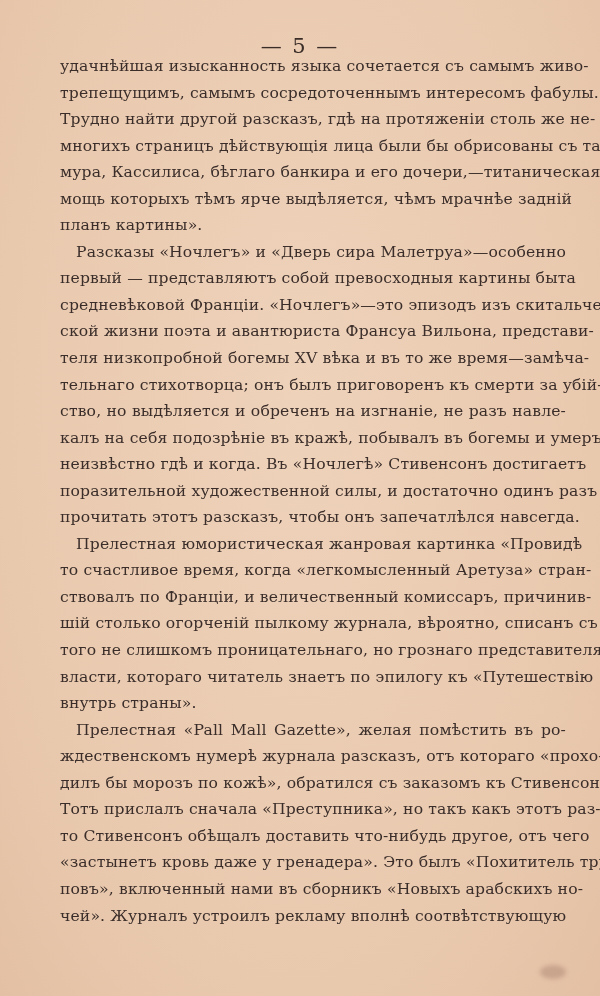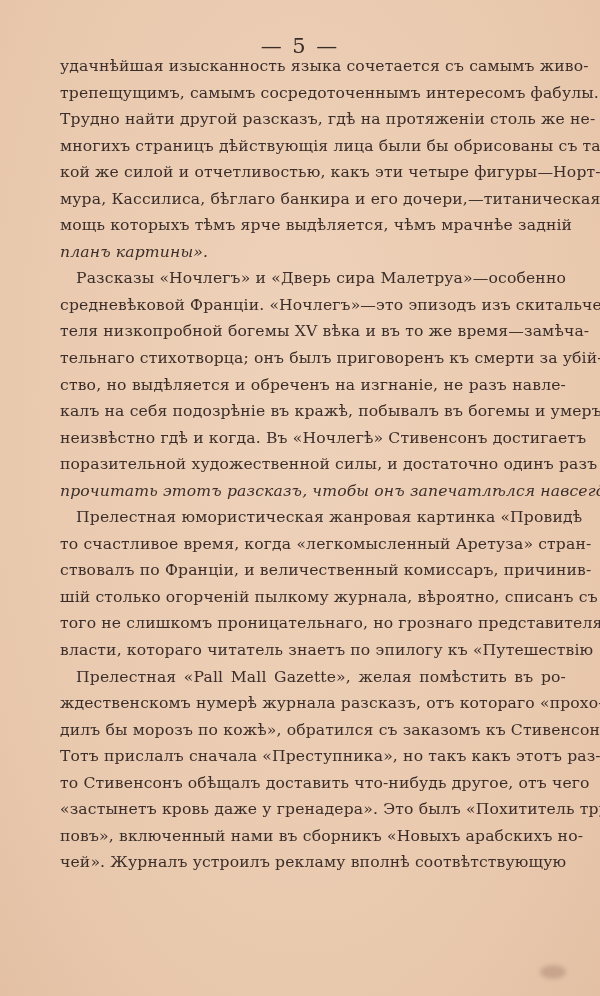--- a/index.html
+++ b/index.html
@@ -18,55 +18,57 @@
   .text-block {
     position:absolute; top:53px; left:60px; width:506px;
   }
   .line {
     height:26.55px; line-height:26.55px;
     font-size:15.6px; white-space:nowrap;
     text-align:justify; text-align-last:justify;
     letter-spacing:0.15px;
   }
   .line.indent { padding-left:16px; }
-  .line.last { text-align-last:left;font-style:italic; }
+  .line.last { text-align-last:left; }
   .stain {
     position:absolute; left:540px; top:965px; width:26px; height:14px;
     border-radius:50%; background:rgba(150,110,95,0.35); filter:blur(2px);
   }
 </style>
 </head>
 <body>
 
 <div class="page-number">— 5 —</div>
 
 <div class="text-block" id="text-block">
     <div class="line">удачнѣйшая изысканность языка сочетается съ самымъ живо-</div>
     <div class="line">трепещущимъ, самымъ сосредоточеннымъ интересомъ фабулы.</div>
     <div class="line">Трудно найти другой разсказъ, гдѣ на протяженiи столь же не-</div>
     <div class="line">многихъ страницъ дѣйствующiя лица были бы обрисованы съ та-</div>
-    <div class="line">кой же силой и отчетливостью, какъ эти четыре фигуры—Норт-</div>
     <div class="line">мура, Кассилиса, бѣглаго банкира и его дочери,—титаническая</div>
     <div class="line">мощь которыхъ тѣмъ ярче выдѣляется, чѣмъ мрачнѣе заднiй</div>
     <div class="line last">планъ картины».</div>
     <div class="line indent">Разсказы «Ночлегъ» и «Дверь сира Малетруа»—особенно</div>
+    <div class="line">первый — представляютъ собой превосходныя картины быта</div>
     <div class="line">средневѣковой Францiи. «Ночлегъ»—это эпизодъ изъ скитальче-</div>
+    <div class="line">ской жизни поэта и авантюриста Франсуа Вильона, представи-</div>
     <div class="line">теля низкопробной богемы XV вѣка и въ то же время—замѣча-</div>
     <div class="line">тельнаго стихотворца; онъ былъ приговоренъ къ смерти за убiй-</div>
     <div class="line">ство, но выдѣляется и обреченъ на изгнанiе, не разъ навле-</div>
     <div class="line">калъ на себя подозрѣнiе въ кражѣ, побывалъ въ богемы и умеръ</div>
     <div class="line">неизвѣстно гдѣ и когда. Въ «Ночлегѣ» Стивенсонъ достигаетъ</div>
     <div class="line">поразительной художественной силы, и достаточно одинъ разъ</div>
     <div class="line last">прочитать этотъ разсказъ, чтобы онъ запечатлѣлся навсегда.</div>
     <div class="line indent">Прелестная юмористическая жанровая картинка «Провидѣ</div>
     <div class="line">то счастливое время, когда «легкомысленный Аретуза» стран-</div>
     <div class="line">ствовалъ по Францiи, и величественный комиссаръ, причинив-</div>
     <div class="line">шiй столько огорченiй пылкому журнала, вѣроятно, списанъ съ</div>
     <div class="line">того не слишкомъ проницательнаго, но грознаго представителя</div>
     <div class="line">власти, котораго читатель знаетъ по эпилогу къ «Путешествiю</div>
+    <div class="line last">внутрь страны».</div>
     <div class="line indent">Прелестная «Pall Mall Gazette», желая помѣстить въ ро-</div>
     <div class="line">ждественскомъ нумерѣ журнала разсказъ, отъ котораго «прохо-</div>
     <div class="line">дилъ бы морозъ по кожѣ», обратился съ заказомъ къ Стивенсону</div>
     <div class="line">Тотъ прислалъ сначала «Преступника», но такъ какъ этотъ раз-</div>
     <div class="line">то Стивенсонъ обѣщалъ доставить что-нибудь другое, отъ чего</div>
     <div class="line">«застынетъ кровь даже у гренадера». Это былъ «Похититель тру-</div>
     <div class="line">повъ», включенный нами въ сборникъ «Новыхъ арабскихъ но-</div>
     <div class="line">чей». Журналъ устроилъ рекламу вполнѣ соотвѣтствующую</div>
   </div>
 

